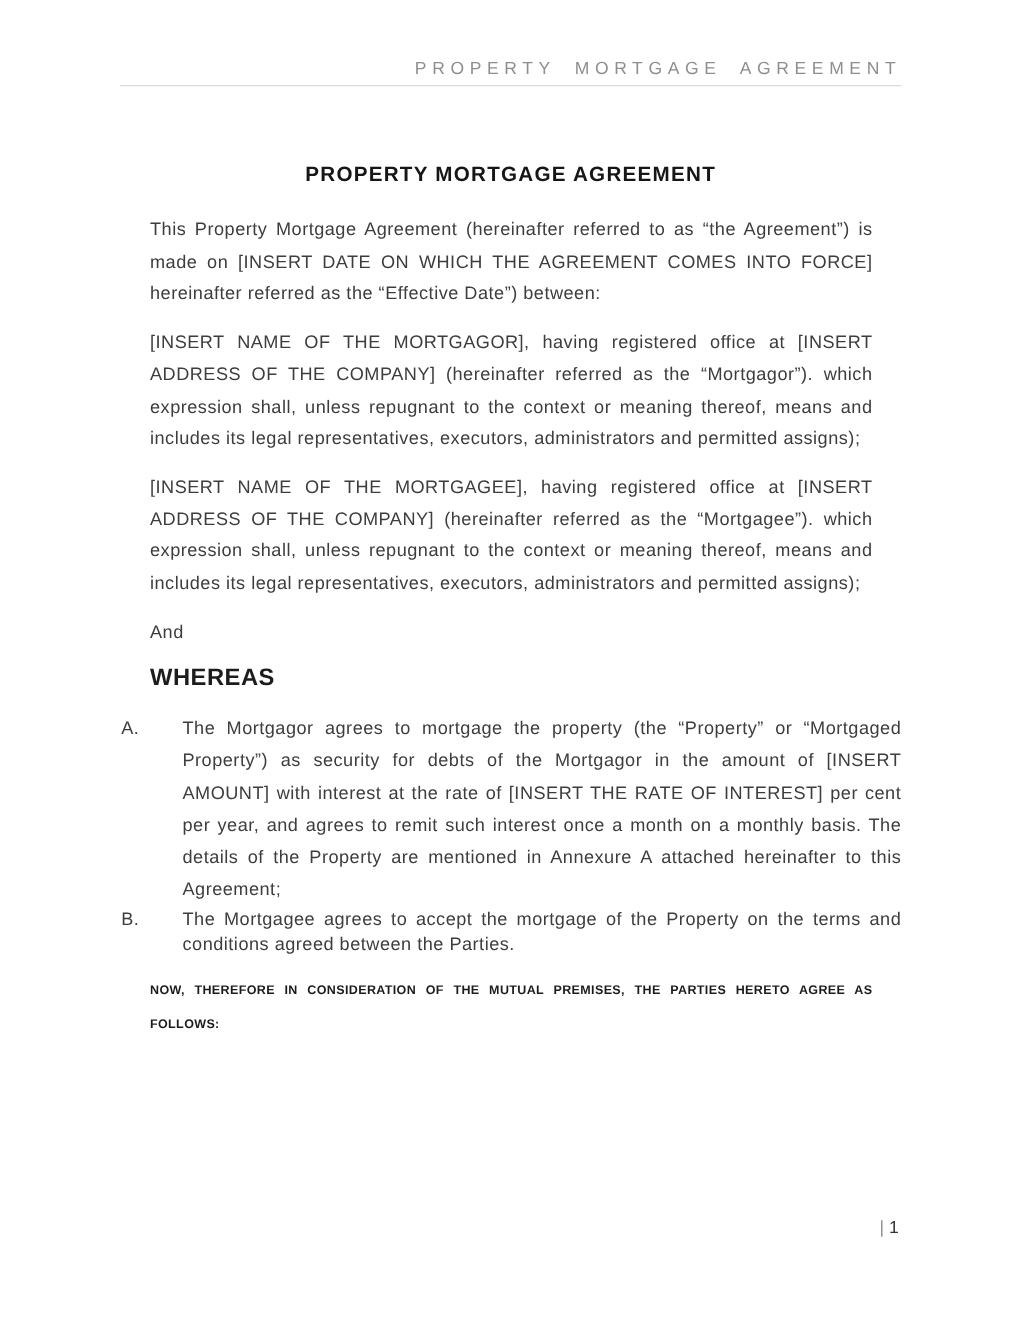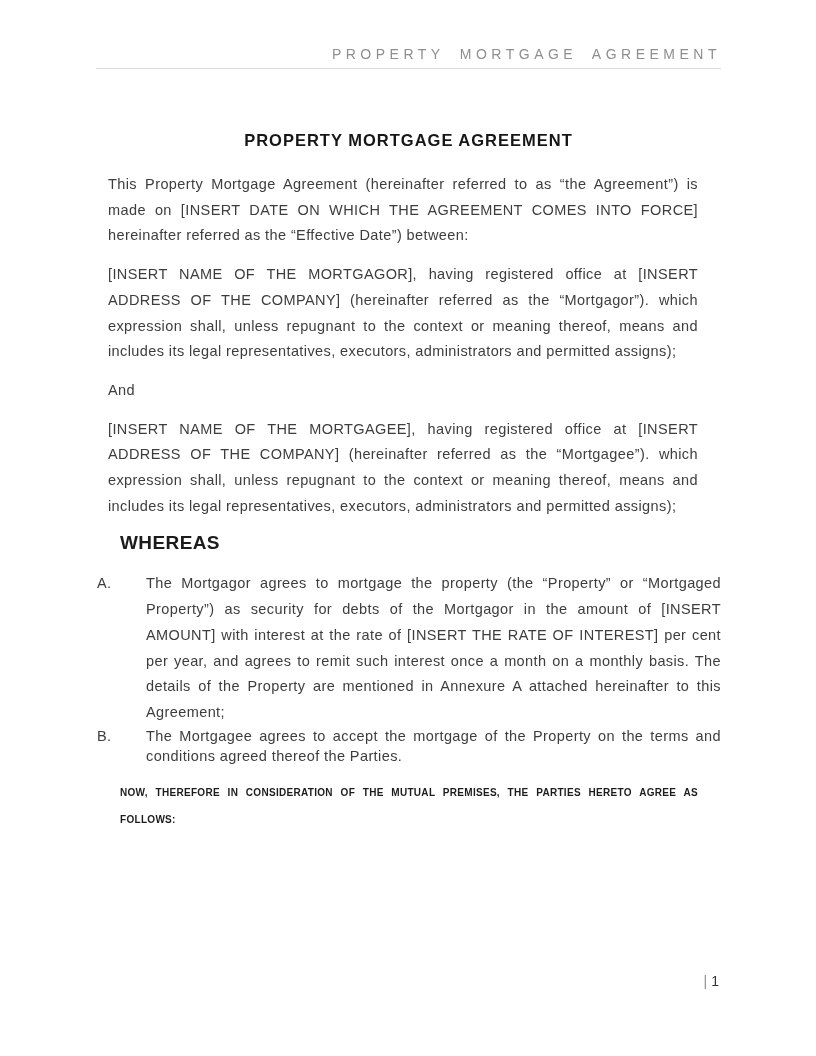--- a/index.html
+++ b/index.html
@@ -37,21 +37,21 @@
     font-weight: bold;
     letter-spacing: 1px;
     color: #161616;
   }
   .content {
     margin-top: 22px;
     font-size: 14.5px;
     letter-spacing: 0.4px;
   }
   .para {
-    margin: 0 23px 13px 12px;
+    margin: 0 23px 13px 24px;
     text-align: justify;
     line-height: 25.7px;
   }
   .whereas {
     margin: 14px 0 18px 24px;
     font-weight: bold;
     color: #1c1c1c;
     font-size: 19px;
     line-height: 20px;
   }
@@ -103,35 +103,35 @@
   <div class="running-header">PROPERTY MORTGAGE AGREEMENT</div>
 
   <div class="doc-title">PROPERTY MORTGAGE AGREEMENT</div>
 
   <div class="content">
 
     <p class="para">This Property Mortgage Agreement (hereinafter referred to as “the Agreement”) is made on [INSERT DATE ON WHICH THE AGREEMENT COMES INTO FORCE] hereinafter referred as the “Effective Date”) between:</p>
 
     <p class="para">[INSERT NAME OF THE MORTGAGOR], having registered office at [INSERT ADDRESS OF THE COMPANY] (hereinafter referred as the “Mortgagor”). which expression shall, unless repugnant to the context or meaning thereof, means and includes its legal representatives, executors, administrators and permitted assigns);</p>
 
+    <p class="para">[INSERT NAME OF THE MORTGAGEE], having registered office at [INSERT ADDRESS OF THE COMPANY] (hereinafter referred as the “Mortgagee”). which expression shall, unless repugnant to the context or meaning thereof, means and includes its legal representatives, executors, administrators and permitted assigns);</p>
+
     <p class="para">And</p>
-
-    <p class="para">[INSERT NAME OF THE MORTGAGEE], having registered office at [INSERT ADDRESS OF THE COMPANY] (hereinafter referred as the “Mortgagee”). which expression shall, unless repugnant to the context or meaning thereof, means and includes its legal representatives, executors, administrators and permitted assigns);</p>
 
 
     <div class="whereas">WHEREAS</div>
 
     <div class="recital">
       <div class="marker">A.</div>
       <div class="rtext">The Mortgagor agrees to mortgage the property (the “Property” or “Mortgaged Property”) as security for debts of the Mortgagor in the amount of [INSERT AMOUNT] with interest at the rate of [INSERT THE RATE OF INTEREST] per cent per year, and agrees to remit such interest once a month on a monthly basis. The details of the Property are mentioned in Annexure A attached hereinafter to this Agreement;</div>
     </div>
 
     <div class="recital tight">
       <div class="marker">B.</div>
-      <div class="rtext">The Mortgagee agrees to accept the mortgage of the Property on the terms and conditions agreed thereof the Parties.</div>
+      <div class="rtext">The Mortgagee agrees to accept the mortgage of the Property on the terms and conditions agreed between the Parties.</div>
     </div>
 
     <p class="closing">NOW, THEREFORE IN CONSIDERATION OF THE MUTUAL PREMISES, THE PARTIES HERETO AGREE AS FOLLOWS:</p>
 
   </div>
 
   <div class="page-footer">
     <span class="sep">|</span><span class="num">1</span>
   </div>
 

